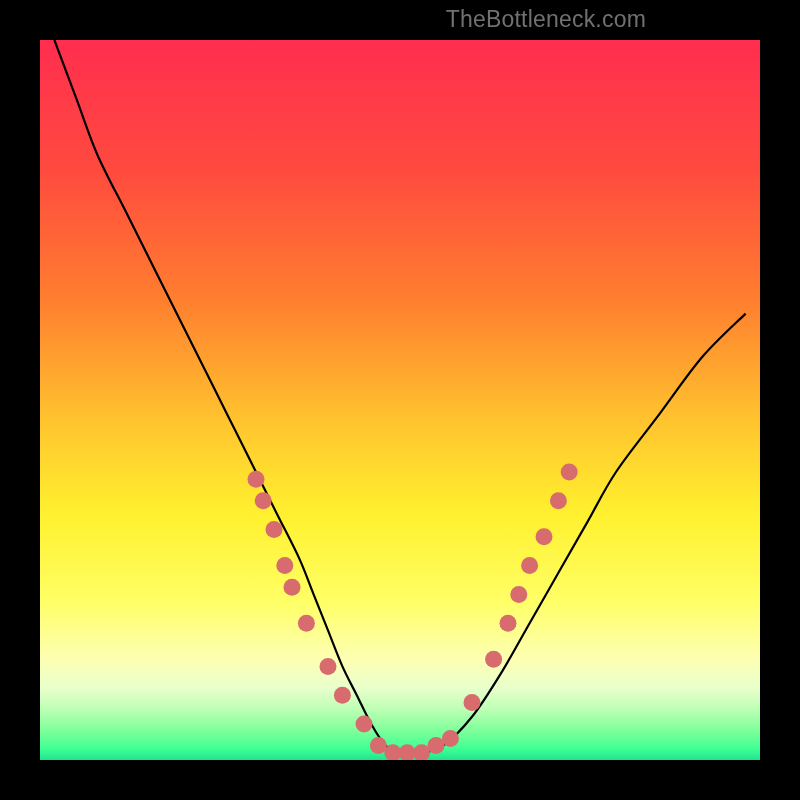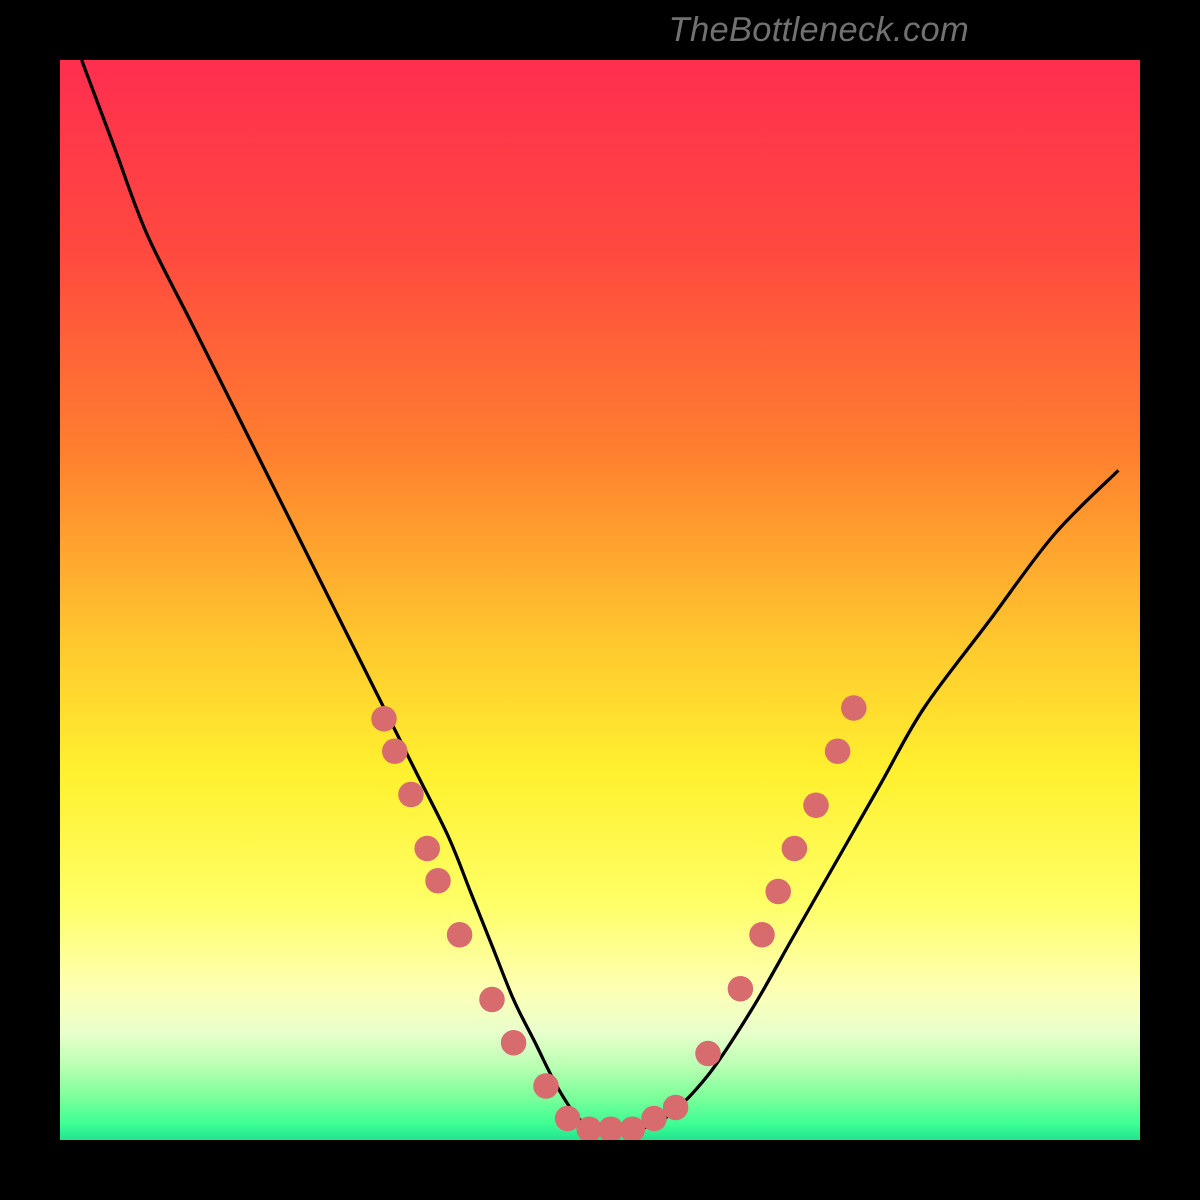--- a/index.html
+++ b/index.html
@@ -8,21 +8,20 @@
     width: 800px;
     height: 800px;
     background: #000;
     overflow: hidden;
   }
   .outer {
     width: 660px;
     height: 800px;
     background: #000;
     position: relative;
-    font-style: italic;
   }
   .attribution {
     position: absolute;
     top: 6px;
     right: 14px;
     font-family: Arial, Helvetica, sans-serif;
     font-size: 23px;
     font-weight: 500;
     color: #717171;
     letter-spacing: 0.2px;

